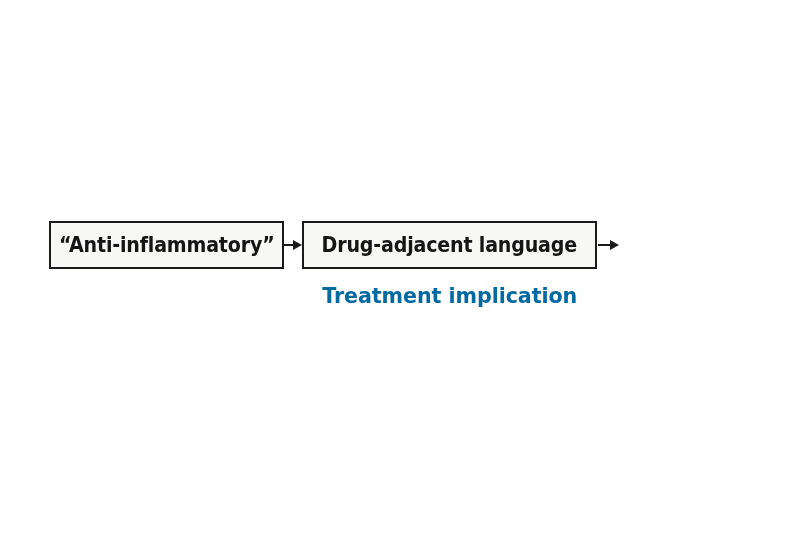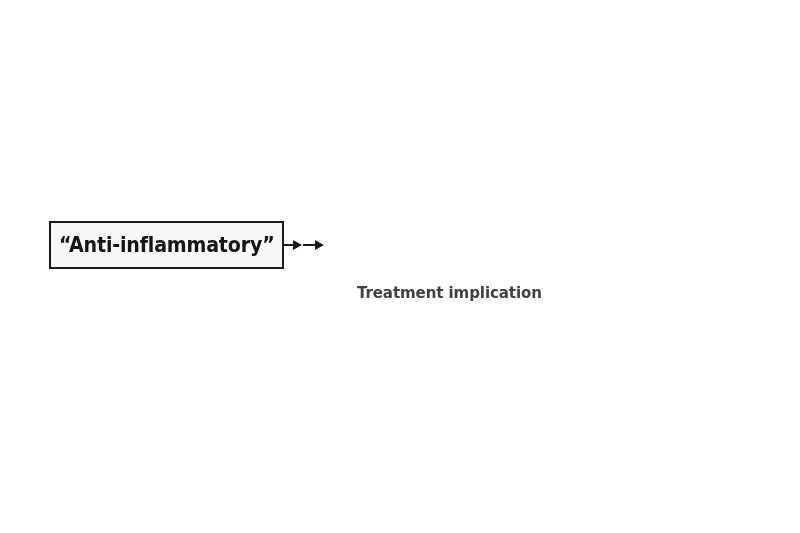--- a/index.html
+++ b/index.html
@@ -86,23 +86,23 @@
 
   
   .caption {
     position: absolute;
     top: 283px;
     left: 302px;
     width: 295px;
     text-align: center;
     font-family: "DejaVu Sans", "Liberation Sans", sans-serif;
     font-weight: bold;
-    font-size: 16px;
+    font-size: 22px;
     line-height: 1.2;
-    color: #404040;
+    color: #0369a1;
     letter-spacing: -0.1px;
     white-space: nowrap;
   }
   .caption-inner {
     display: inline-block;
     transform: scaleX(0.94);
     transform-origin: center center;
   }
 </style>
 </head>
@@ -116,20 +116,23 @@
       <span class="node-label">“Anti-inflammatory”</span>
     </div>
 
     <div class="connector connector-1">
       <svg width="18" height="14" viewBox="0 0 18 14" aria-hidden="true">
         <line x1="0" y1="7" x2="11" y2="7" stroke="#1a1a1a" stroke-width="2"></line>
         <polygon points="9,2 18,7 9,12" fill="#1a1a1a"></polygon>
       </svg>
     </div>
 
+    <div class="node-box node-box-2">
+      <span class="node-label">Drug-adjacent language</span>
+    </div>
 
     <div class="connector connector-2">
       <svg width="21" height="14" viewBox="0 0 21 14" aria-hidden="true">
         <line x1="0" y1="7" x2="14" y2="7" stroke="#1a1a1a" stroke-width="2"></line>
         <polygon points="12,2 21,7 12,12" fill="#1a1a1a"></polygon>
       </svg>
     </div>
 
 
   </div>

